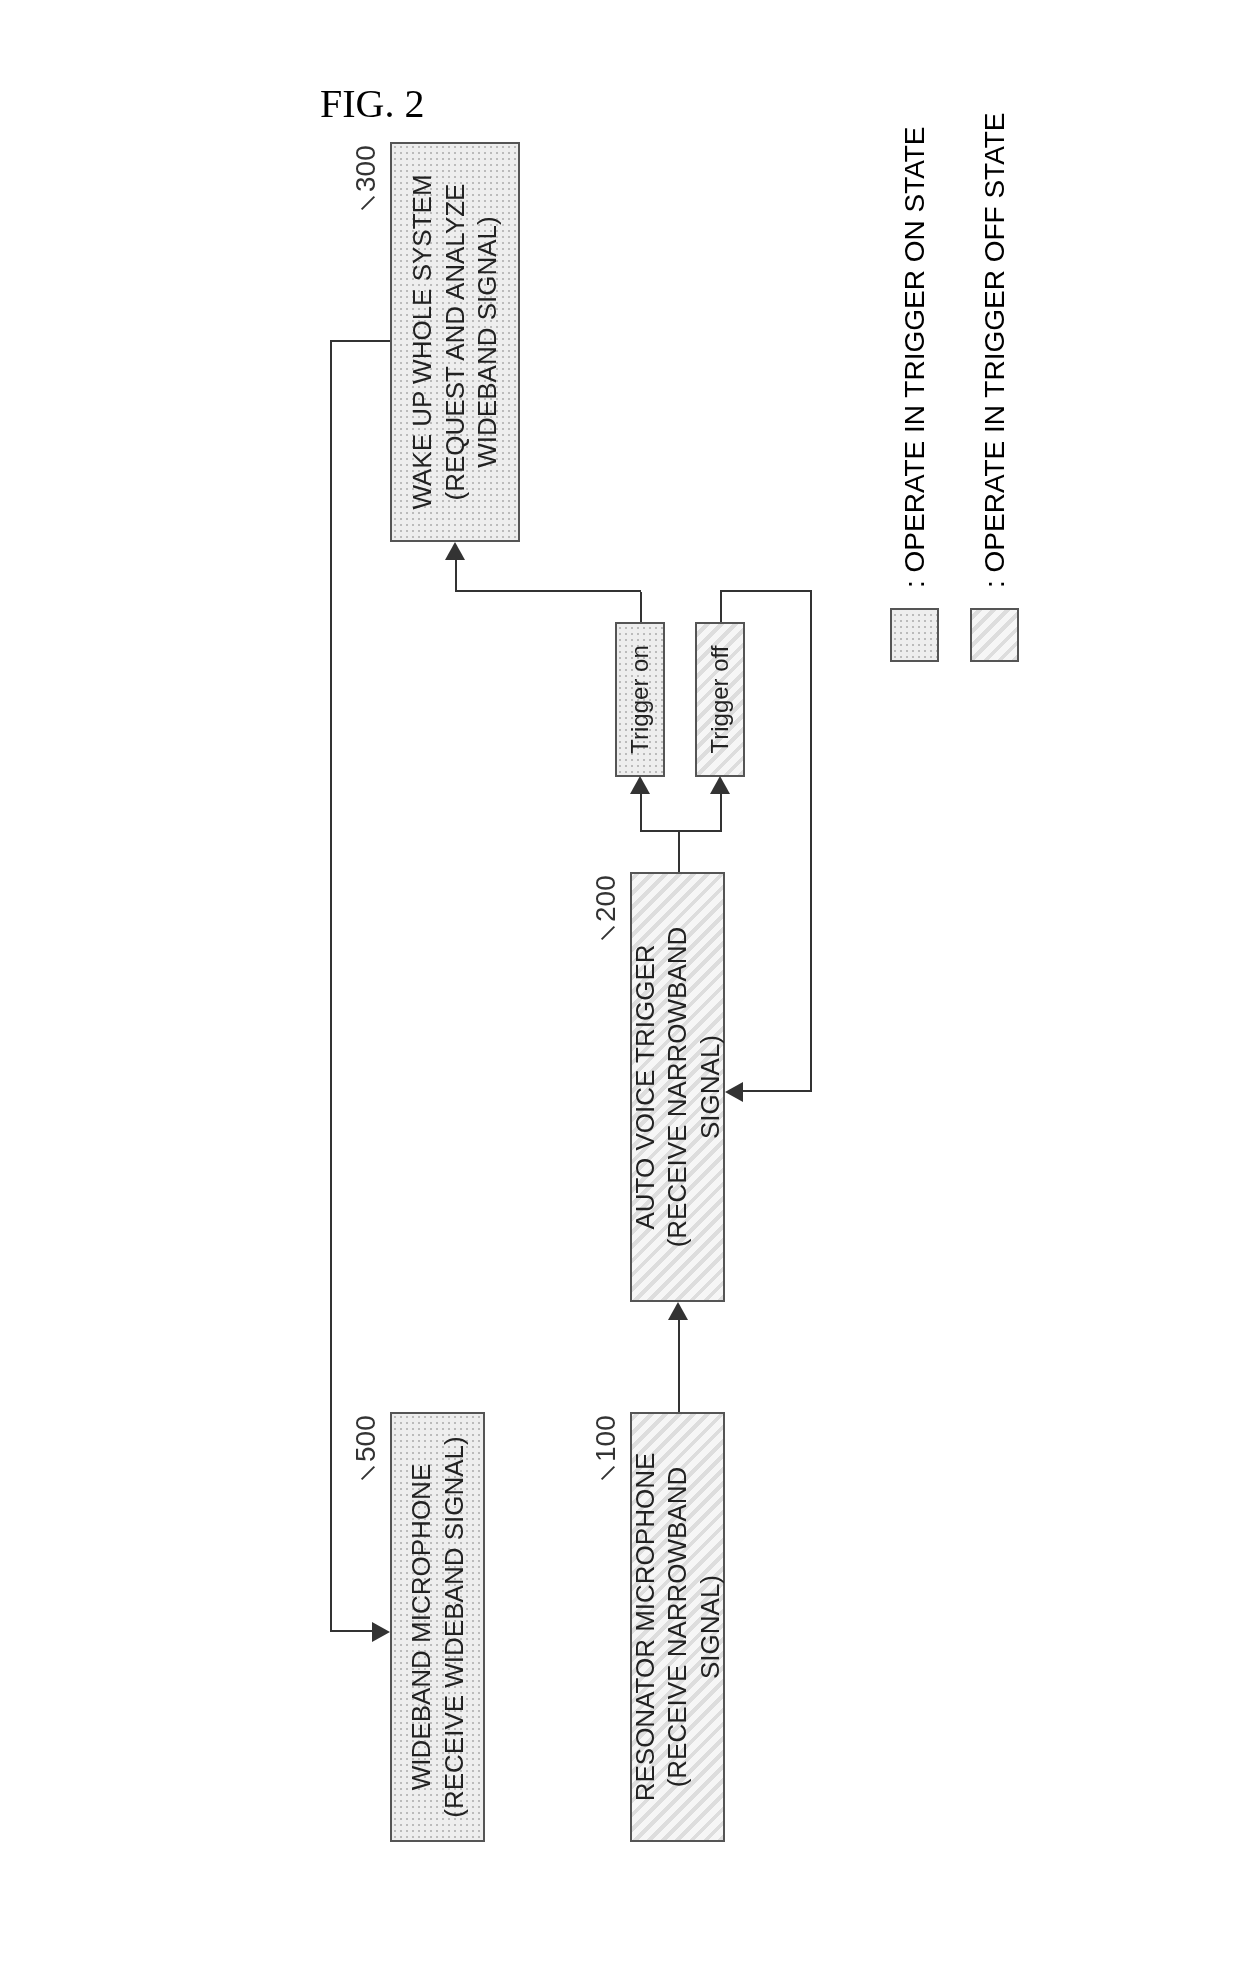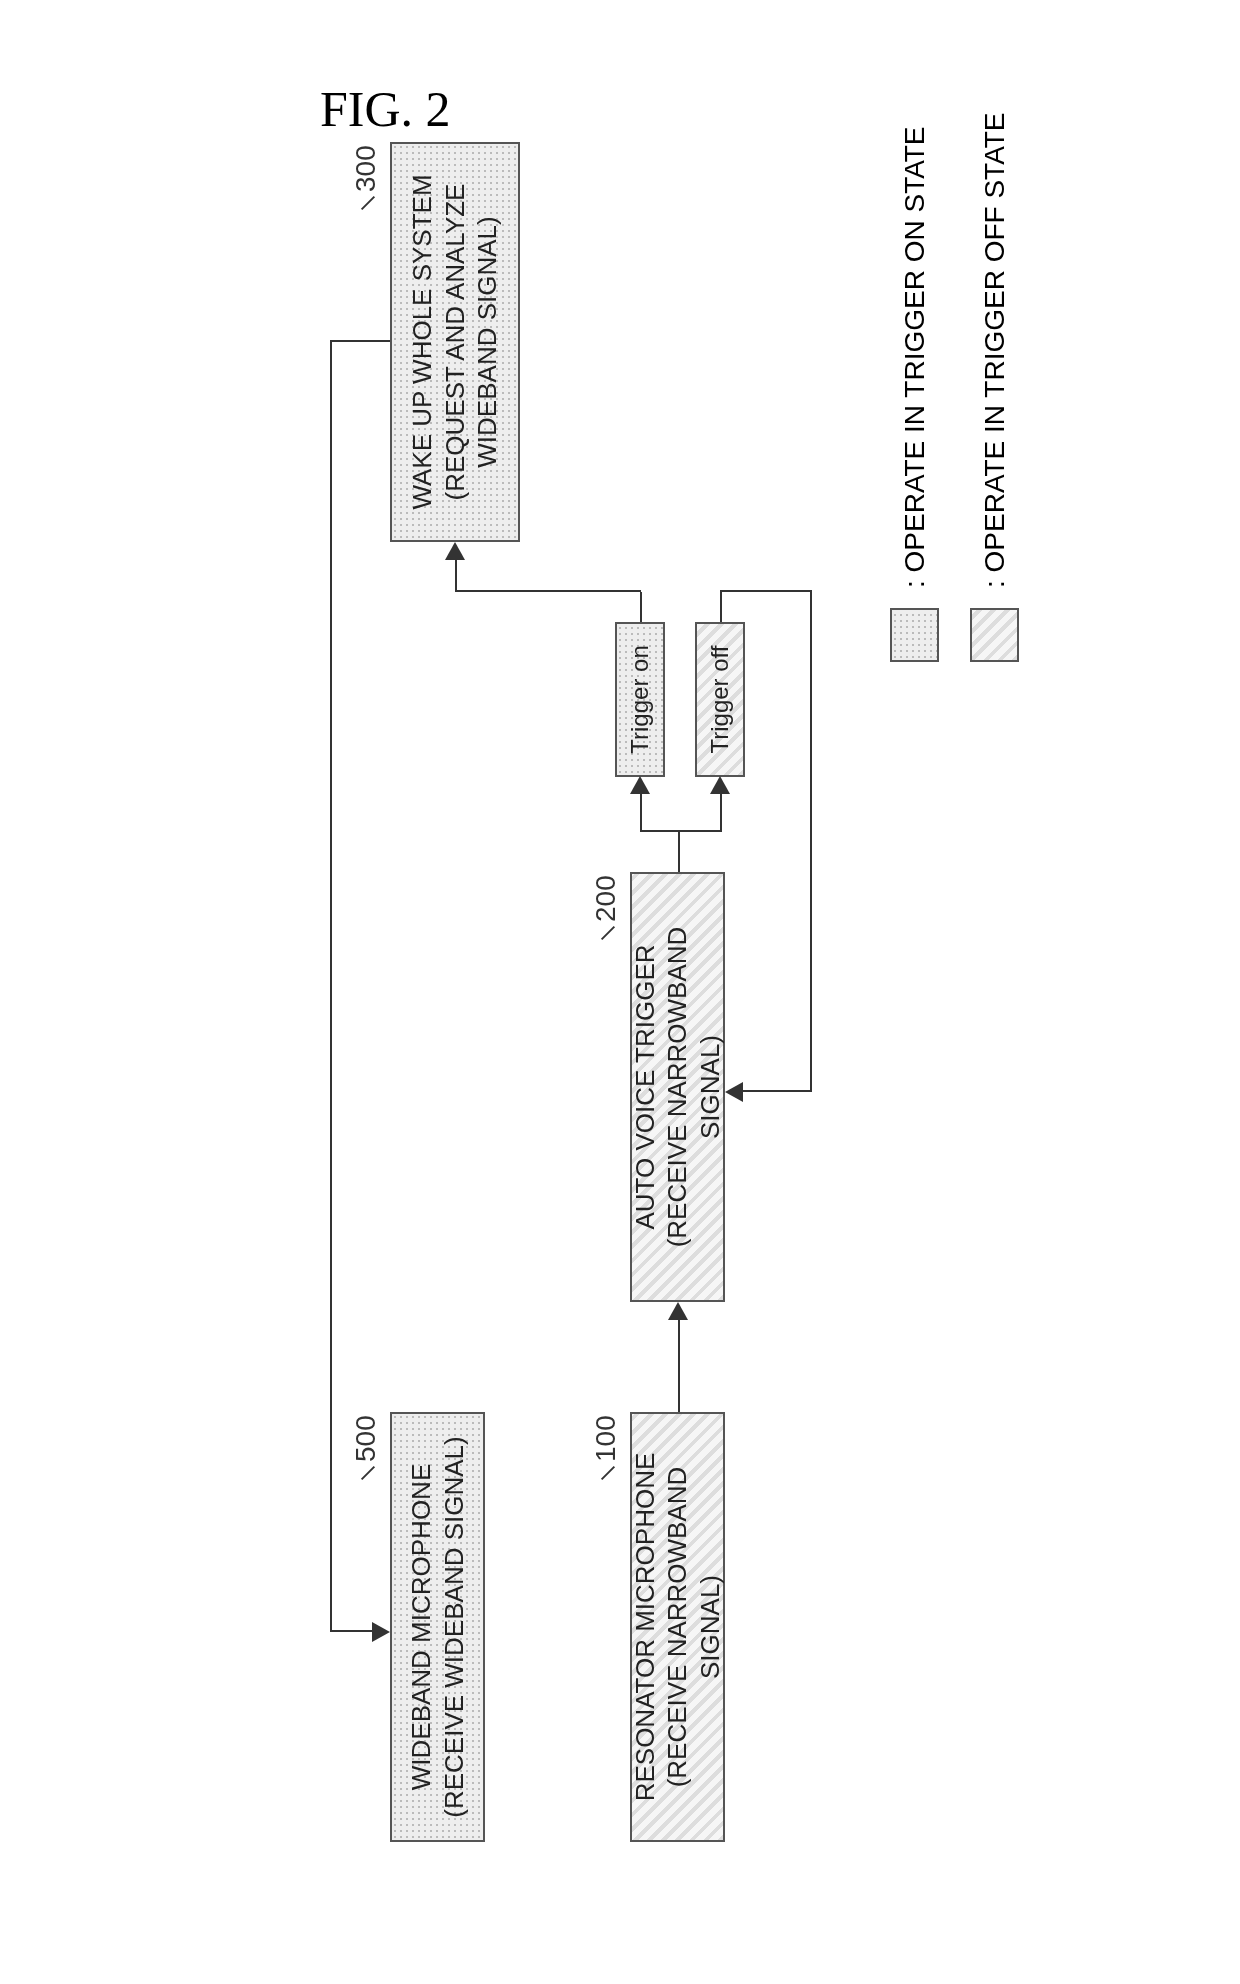--- a/index.html
+++ b/index.html
@@ -10,21 +10,21 @@
   }
   .page {
     position: relative;
     width: 1240px;
     height: 1984px;
   }
   .fig-title {
     position: absolute;
     left: 320px;
     top: 80px;
-    font-size: 50px;
+    font-size: 40px;
     font-family: Georgia, "Times New Roman", serif;
   }
   .rotated-area {
     position: absolute;
     left: 620px;
     top: 992px;
     width: 1800px;
     height: 1100px;
     transform: translate(-50%, -50%) rotate(-90deg);
     transform-origin: center center;

